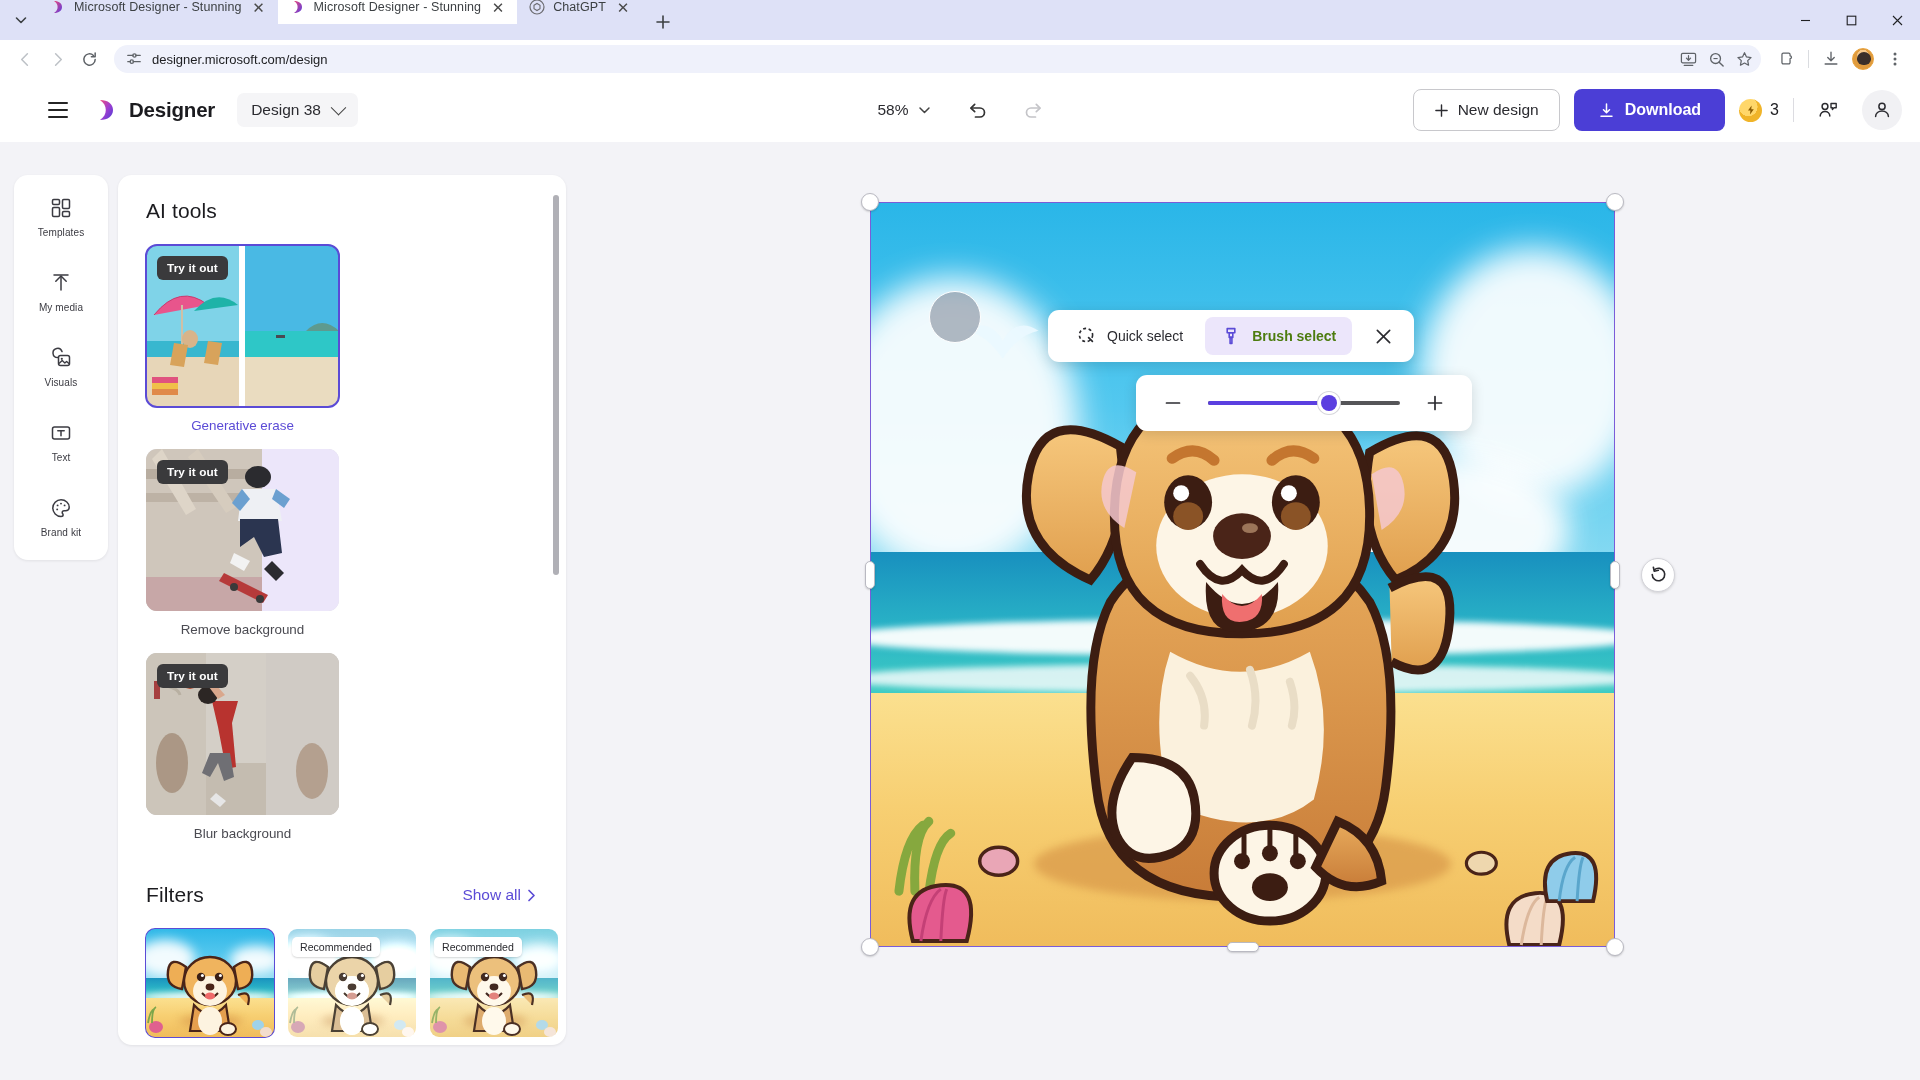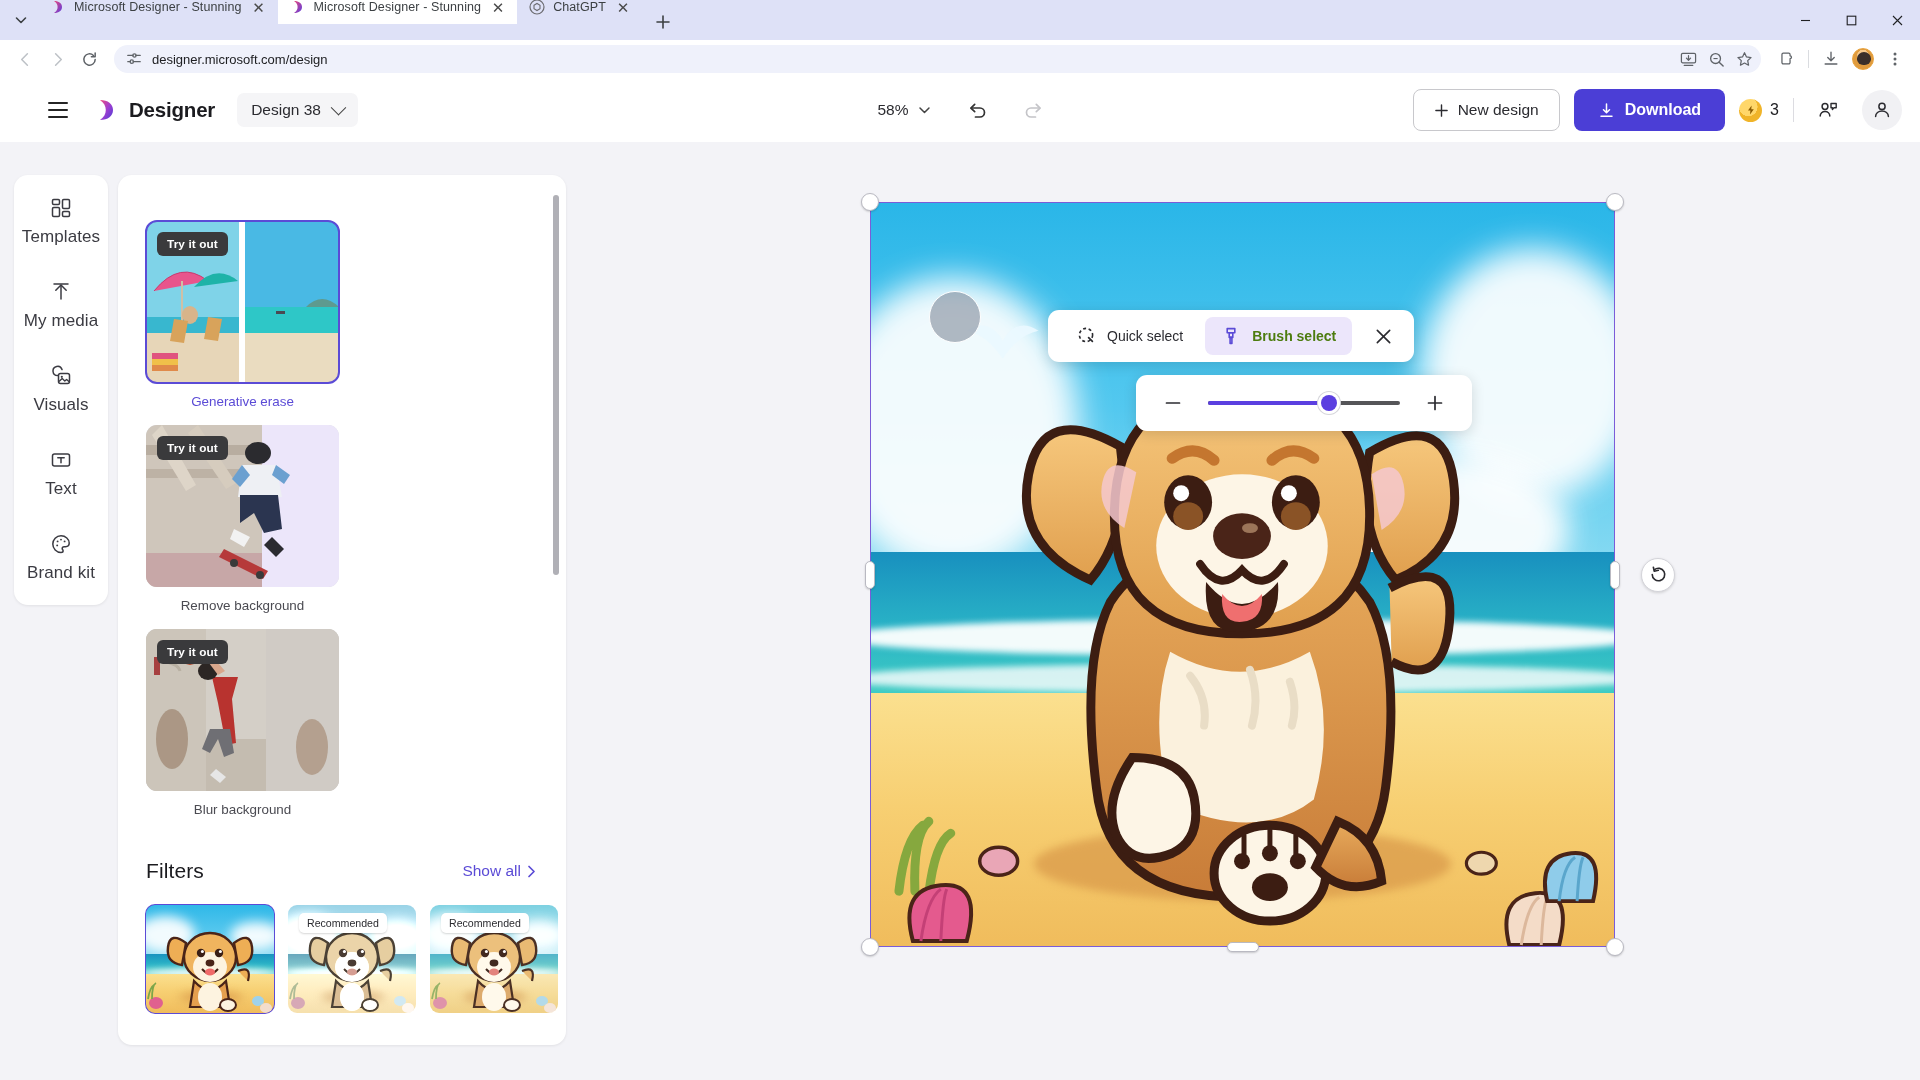--- a/index.html
+++ b/index.html
@@ -122,21 +122,21 @@
   .workspace { position: absolute; top: 142px; left: 0; width: 1920px; height: 938px; background: #f3f3f7; }
 
   .rail {
     position: absolute; left: 14px; top: 33px; width: 94px;
     background: #fff; border-radius: 14px; padding: 14px 0 16px;
     box-shadow: 0 1px 3px rgba(0,0,0,.08);
     display: flex; flex-direction: column; align-items: center; gap: 20px;
   }
   .rail-item { width: 78px; display: flex; flex-direction: column; align-items: center; gap: 6px; padding: 6px 0; border-radius: 9px; }
   .rail-item .ri-icon { height: 26px; display: flex; align-items: center; justify-content: center; color: #3b3b42; }
-  .rail-item .ri-label { font-size: 17px; color: #3b3b42; letter-spacing: .1px; }
+  .rail-item .ri-label { font-size: 10px; color: #3b3b42; letter-spacing: .1px; }
 
   .panel {
     position: absolute; left: 118px; top: 33px; width: 448px; height: 870px;
     background: #fff; border-radius: 14px; overflow: hidden;
     box-shadow: 0 1px 3px rgba(0,0,0,.08);
   }
   .panel-inner { position: absolute; inset: 0; padding: 24px 28px 0 28px; }
   .panel-title { font-size: 21px; color: #1b1b1f; font-weight: 400; letter-spacing: .1px; }
   .tools-grid { display: flex; flex-wrap: wrap; gap: 16px; margin-top: 22px; }
   .tool-card { width: 193px; }
@@ -153,21 +153,21 @@
   .tool-label { margin-top: 11px; text-align: center; font-size: 13.4px; color: #4b4b52; }
   .tool-card.selected .tool-label { color: #5b4bd6; }
 
   .panel-sec-head { display: flex; align-items: center; justify-content: space-between; margin-top: 42px; }
   .showall { display: flex; align-items: center; gap: 4px; font-size: 15.5px; color: #5b4bd6; }
   .filters-row { display: flex; gap: 14px; margin-top: 22px; }
   .filter-card { width: 128px; }
   .filter-thumb { position: relative; width: 128px; height: 108px; border-radius: 9px; overflow: hidden; }
   .filter-card.selected .filter-thumb { outline: 2.5px solid #5b4bd6; outline-offset: -1px; }
   .rec-badge {
-    position: absolute; left: 11px; top: 8px; z-index: 3;
+    position: absolute; left: 4px; top: 8px; z-index: 3;
     background: #fff; color: #2b2b30; font-size: 10.6px;
     padding: 4px 8px; border-radius: 5px; box-shadow: 0 1px 2px rgba(0,0,0,.16);
   }
   .panel-scrollbar { position: absolute; right: 7px; top: 20px; width: 6px; height: 380px; border-radius: 4px; background: #b0b0b6; }
 
   
   .dogscene { position: absolute; inset: 0; overflow: hidden; }
   .sky { position:absolute; left:0; top:0; width:100%; height:48%;
          background: linear-gradient(180deg,#2fb8e8 0%, #54c9ef 55%, #8fdcf2 100%); }
   .cloudA { position:absolute; border-radius:50%; background:#fff; filter: blur(6px); opacity:.92; }
@@ -506,20 +506,21 @@
               <circle cx="7.2" cy="12.4" r=".95" fill="currentColor"></circle>
             </svg>
         </span>
         <span class="ri-label">Brand kit</span>
       </div>
     </div>
 
     <div class="panel">
       <div class="panel-inner">
 
+        <div class="panel-title">AI tools</div>
 
         <div class="tools-grid">
 
           <div class="tool-card selected">
             <div class="tool-thumb">
               <span class="tryit">Try it out</span>
               <svg width="193" height="162" viewBox="0 0 193 162" preserveAspectRatio="none">
                 <rect x="0" y="0" width="96" height="162" fill="#7fd3e8"></rect>
                 <rect x="0" y="96" width="96" height="20" fill="#38b7cf"></rect>
                 <rect x="0" y="112" width="96" height="50" fill="#e7d6b8"></rect>

